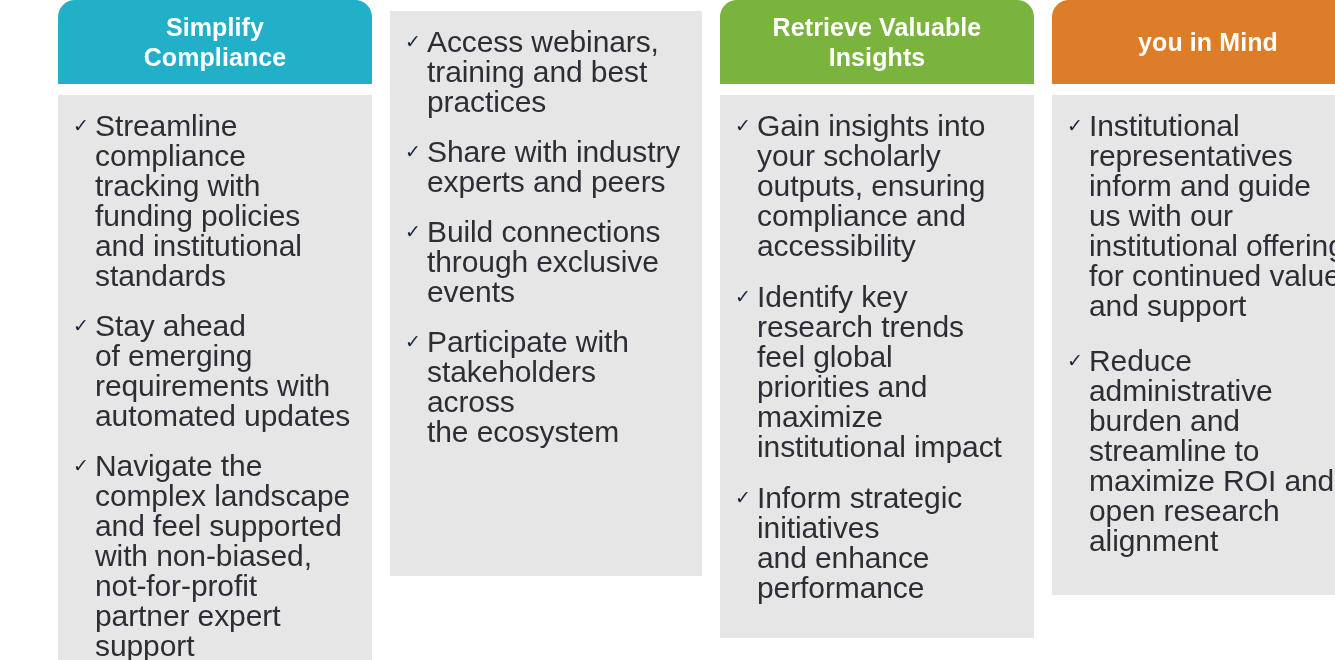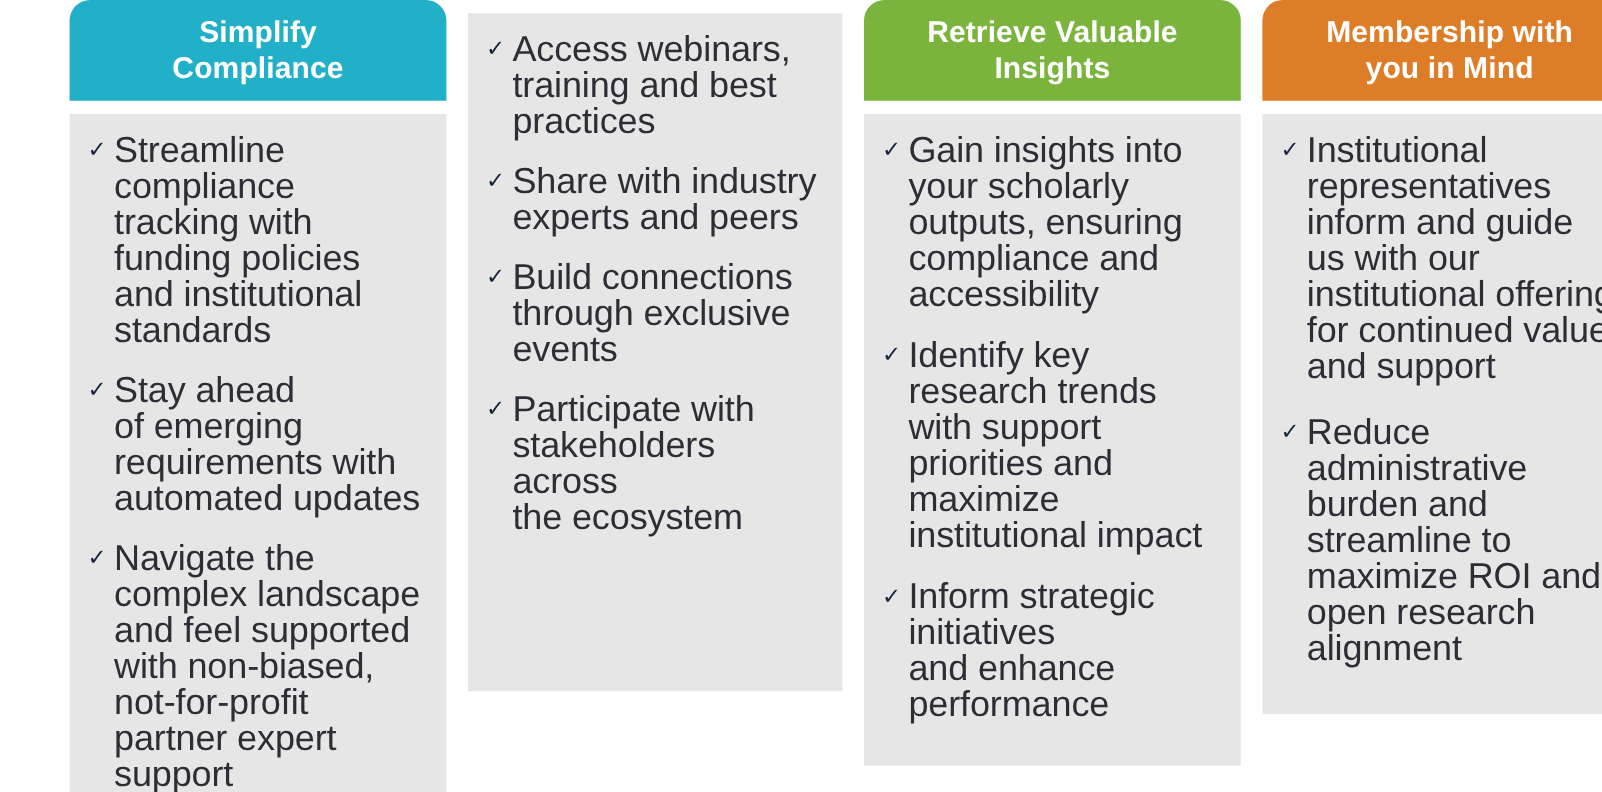--- a/index.html
+++ b/index.html
@@ -193,40 +193,39 @@
           <span class="bullet-text" style="color: rgb(45, 45, 53);">Gain insights into
 your scholarly
 outputs, ensuring
 compliance and
 accessibility</span>
         </li>
         <li class="bullet-item">
           <span class="check-icon" style="color: rgb(23, 36, 61);">✓</span>
           <span class="bullet-text" style="color: rgb(45, 45, 53);">Identify key
 research trends
-with support
+feel global
 priorities and
 maximize
 institutional impact</span>
         </li>
         <li class="bullet-item">
           <span class="check-icon" style="color: rgb(23, 36, 61);">✓</span>
           <span class="bullet-text" style="color: rgb(45, 45, 53);">Inform strategic
 initiatives
 and enhance
 performance</span>
         </li>
       </ul>
     </div>
   </div>
 
   <div class="column col-4">
     <div class="card-header" style="background: rgb(221, 125, 40); color: rgb(255, 255, 255);">
       <div>
-        <span>Membership with</span>
         <span>you in Mind</span>
       </div>
     </div>
     <div class="spacer"></div>
     <div class="card-body" style="background: rgb(230, 230, 230);">
       <ul class="bullet-list">
         <li class="bullet-item">
           <span class="check-icon" style="color: rgb(23, 36, 61);">✓</span>
           <span class="bullet-text" style="color: rgb(45, 45, 53);">Institutional
 representatives

